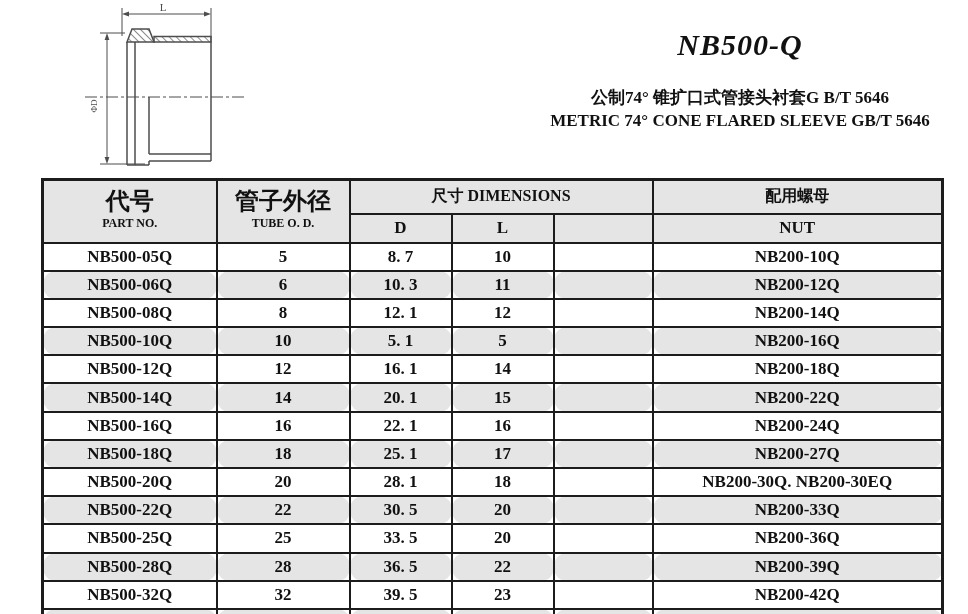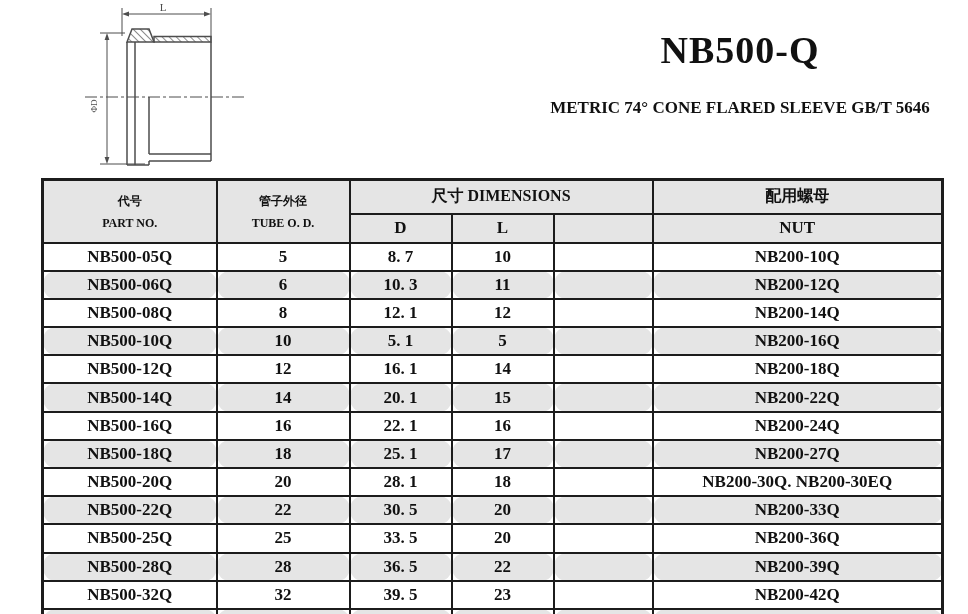--- a/index.html
+++ b/index.html
@@ -7,39 +7,39 @@
     --gray:#e5e5e5;
     --draw:#4d4d4d;
   }
   html,body{margin:0;padding:0;}
   body{
     width:968px;height:614px;background:#ffffff;position:relative;
     font-family:"Liberation Serif", serif;color:#111;overflow:hidden;
   }
   
   .title-block{position:absolute;left:520px;top:18px;width:440px;text-align:center;}
-  .model{font-size:38px;font-weight:bold;letter-spacing:1px;margin:10px 0 24px 0;}
+  .model{font-size:30px;font-weight:bold;letter-spacing:1px;margin:10px 0 24px 0;font-style:italic;}
   .subtitle{font-size:17px;font-weight:bold;line-height:23px;white-space:nowrap;}
   
   .drawing{position:absolute;left:75px;top:0px;}
   
   table.parts{
     position:absolute;left:41px;top:178px;width:900px;
     border-collapse:collapse;table-layout:fixed;
     border:3px solid var(--border);
   }
   table.parts th, table.parts td{
     border:2px solid var(--border);
     text-align:center;vertical-align:middle;
     font-weight:bold;padding:0;overflow:hidden;white-space:nowrap;
   }
   thead th{background:var(--gray);}
   thead tr.h1{height:34px;}
   thead tr.h2{height:29px;}
-  .th-cn{display:block;font-size:12px;line-height:24px;}
+  .th-cn{display:block;font-size:24px;line-height:24px;}
   .th-en{display:block;font-size:12px;line-height:20px;}
   .th-one{font-size:16px;}
   .th-sub{font-size:17px;}
   tbody td{height:26.2px;font-size:17px;}
   tbody tr.alt td{background:var(--gray);border-radius:13px;}
 </style>
 </head>
 <body>
 
 <svg class="drawing" width="190" height="178" viewBox="0 0 190 178">
@@ -78,20 +78,21 @@
     <line x1="74" y1="165" x2="74" y2="161"></line>
     <line x1="74" y1="161" x2="136" y2="161"></line>
     <line x1="136" y1="42" x2="136" y2="161"></line>
     <line x1="74" y1="97" x2="74" y2="154"></line>
     <line x1="74" y1="154" x2="136" y2="154"></line>
   </g>
 </svg>
 
 <div class="title-block">
   <div class="model">NB500-Q</div>
+  <div class="subtitle">公制74° 锥扩口式管接头衬套G B/T 5646</div>
   <div class="subtitle">METRIC 74°  CONE FLARED SLEEVE GB/T 5646</div>
 </div>
 
 <table class="parts">
   <colgroup>
     <col style="width:174px">
     <col style="width:133px">
     <col style="width:102px">
     <col style="width:102px">
     <col style="width:99px">

